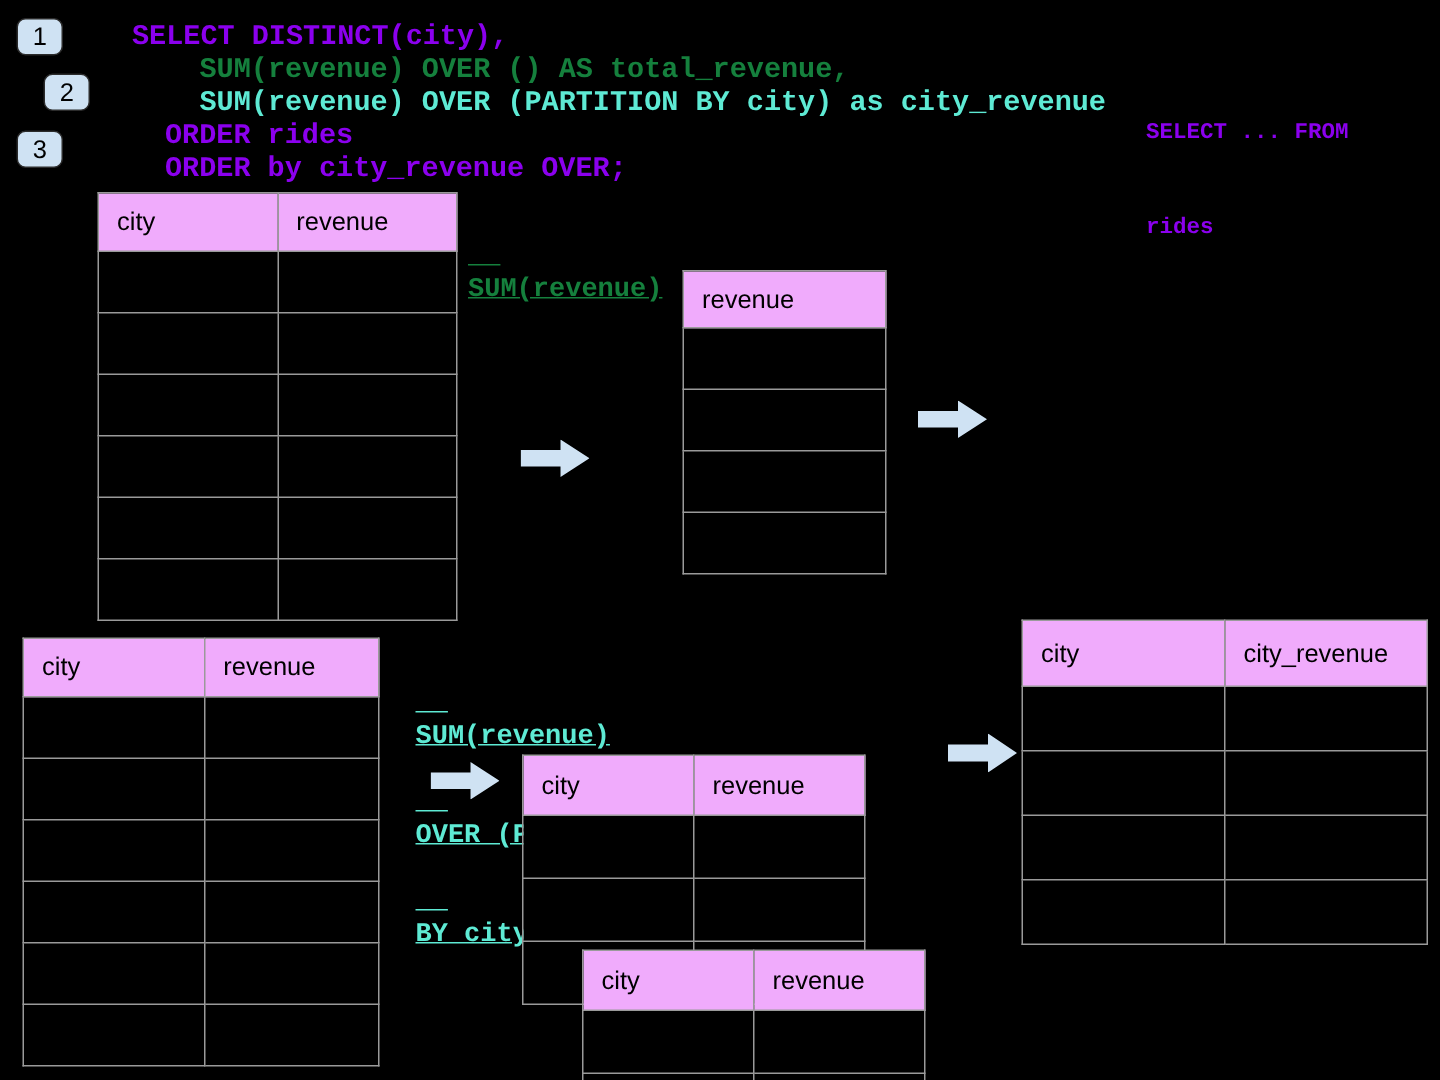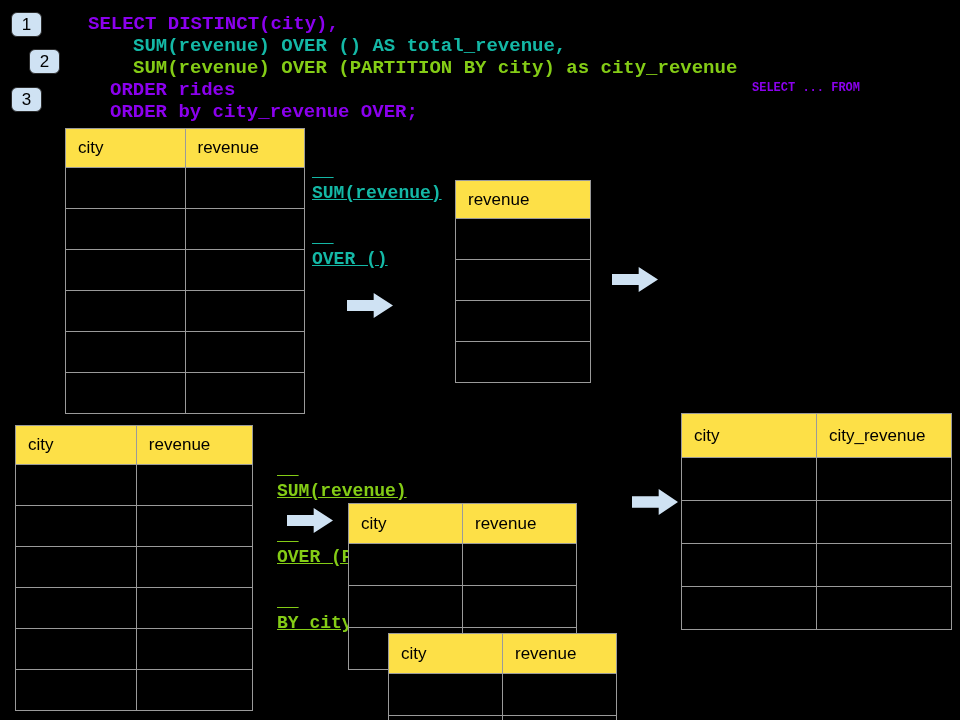--- a/index.html
+++ b/index.html
@@ -11,39 +11,39 @@
     font-family:"Liberation Sans", sans-serif;
   }
   .abs { position:absolute; }
   .code {
     font-family:"Liberation Mono","DejaVu Sans Mono",monospace;
     font-weight:bold;
     white-space:pre;
     line-height:22px;
   }
   .code-main { font-size:19px; }
-  .code-note { font-size:12px; line-height:21px; }
+  .code-note { font-size:15px; line-height:21px;margin-left:12px; }
   .code-ann  { font-size:18px;text-decoration:underline; }
   .purple { color:#8b00ee; }
-  .red    { color:#14b8a6; }
-  .green  { color:#84cc16; }
+  .red    { color:#15803d; }
+  .green  { color:#5eead4; }
 
   .badge {
     width:31px; height:25px;
     background:#cfe2f3;
     border:1.5px solid #2b2b2b;
     border-radius:6px;
     color:#000;
     font-size:17px;
     display:flex; align-items:center; justify-content:center;
   }
 
   table { border-collapse:collapse; table-layout:fixed; }
   th {
-    background:#fde047;
+    background:#f0abfc;
     color:#000;
     font-weight:400;
     font-size:17px;
     text-align:left;
     padding-left:12px;
     border:1px solid #9a9a9a;
   }
   td { background:#000; border:1px solid #9a9a9a; }
 
   .t-src th { height:39px; }
@@ -74,20 +74,21 @@
   </div>
 
 <div class="abs code code-main purple" style="left:88px;  top:13px;text-align:right;">SELECT DISTINCT(city),</div>
 <div class="abs code code-main red" style="left:133px; top:35px;">SUM(revenue) OVER () AS total_revenue,</div>
 <div class="abs code code-main green" style="left:133px; top:57px;">SUM(revenue) OVER (PARTITION BY city) as city_revenue</div>
 <div class="abs code code-main purple" style="left:110px; top:79px;">ORDER rides</div>
 <div class="abs code code-main purple" style="left:110px; top:101px;">ORDER by city_revenue OVER;</div>
 
 <div class="abs code code-note purple" style="left:752px; top:36px;">
   <div>SELECT ... FROM</div>
+  <div>rides</div>
 </div>
 
 <table class="abs t-src" style="left:65px; top:128px; width:240px;">
   <thead>
     <tr>
       <th style="width:50%;">city</th>
       <th style="width:50%;">revenue</th>
     </tr>
   </thead>
   <tbody>
@@ -113,21 +114,20 @@
       </tr>
       <tr>
         <td></td>
         <td></td>
       </tr>
     </tbody>
 </table>
 
 <div class="abs code code-ann red" style="left:312px; top:138px;">
   <div>SUM(revenue)</div>
-  <div>OVER ()</div>
 </div>
 
 <div class="abs arrow" style="left:347px; top:293px; width:46px; height:25px;"></div>
 
 <table class="abs t-total" style="left:455px; top:180px; width:136px;">
   <thead>
     <tr>
       <th>revenue</th>
     </tr>
   </thead>

